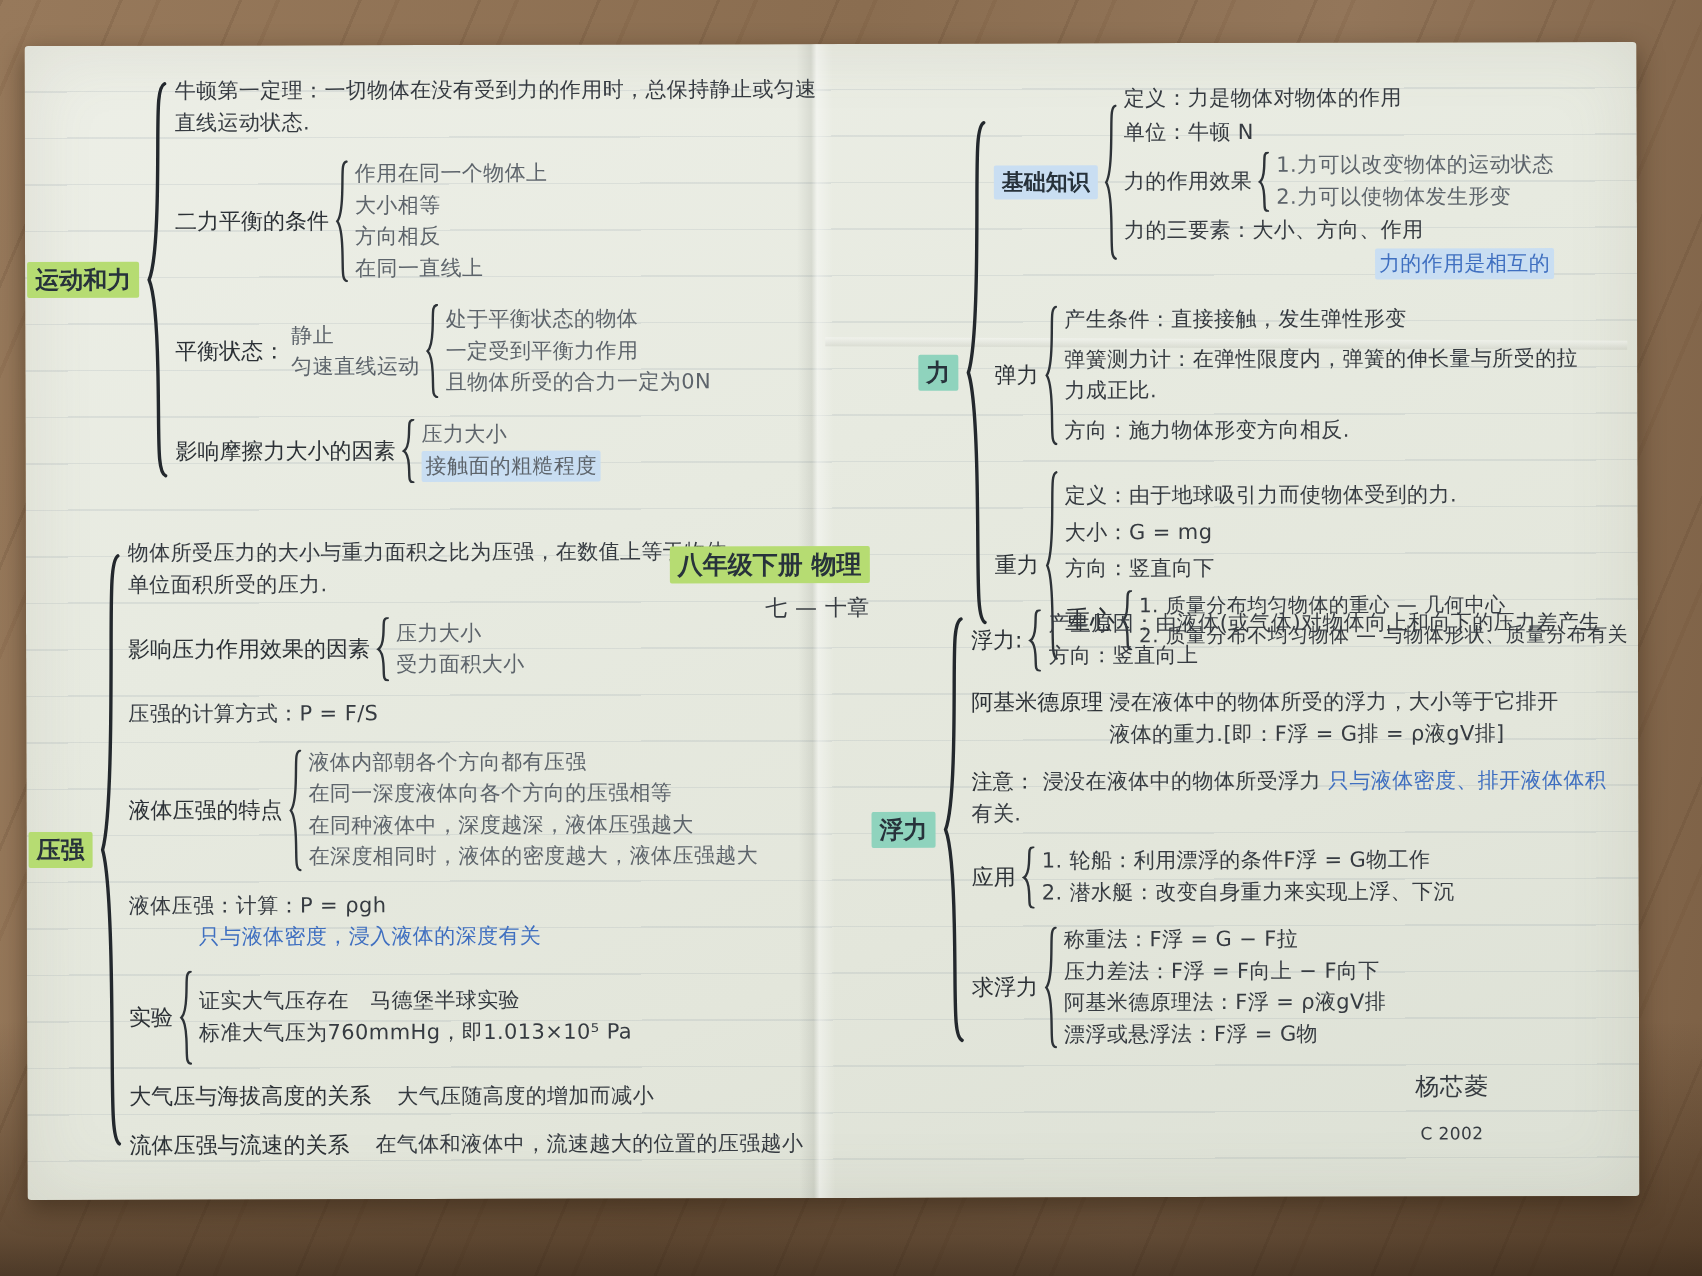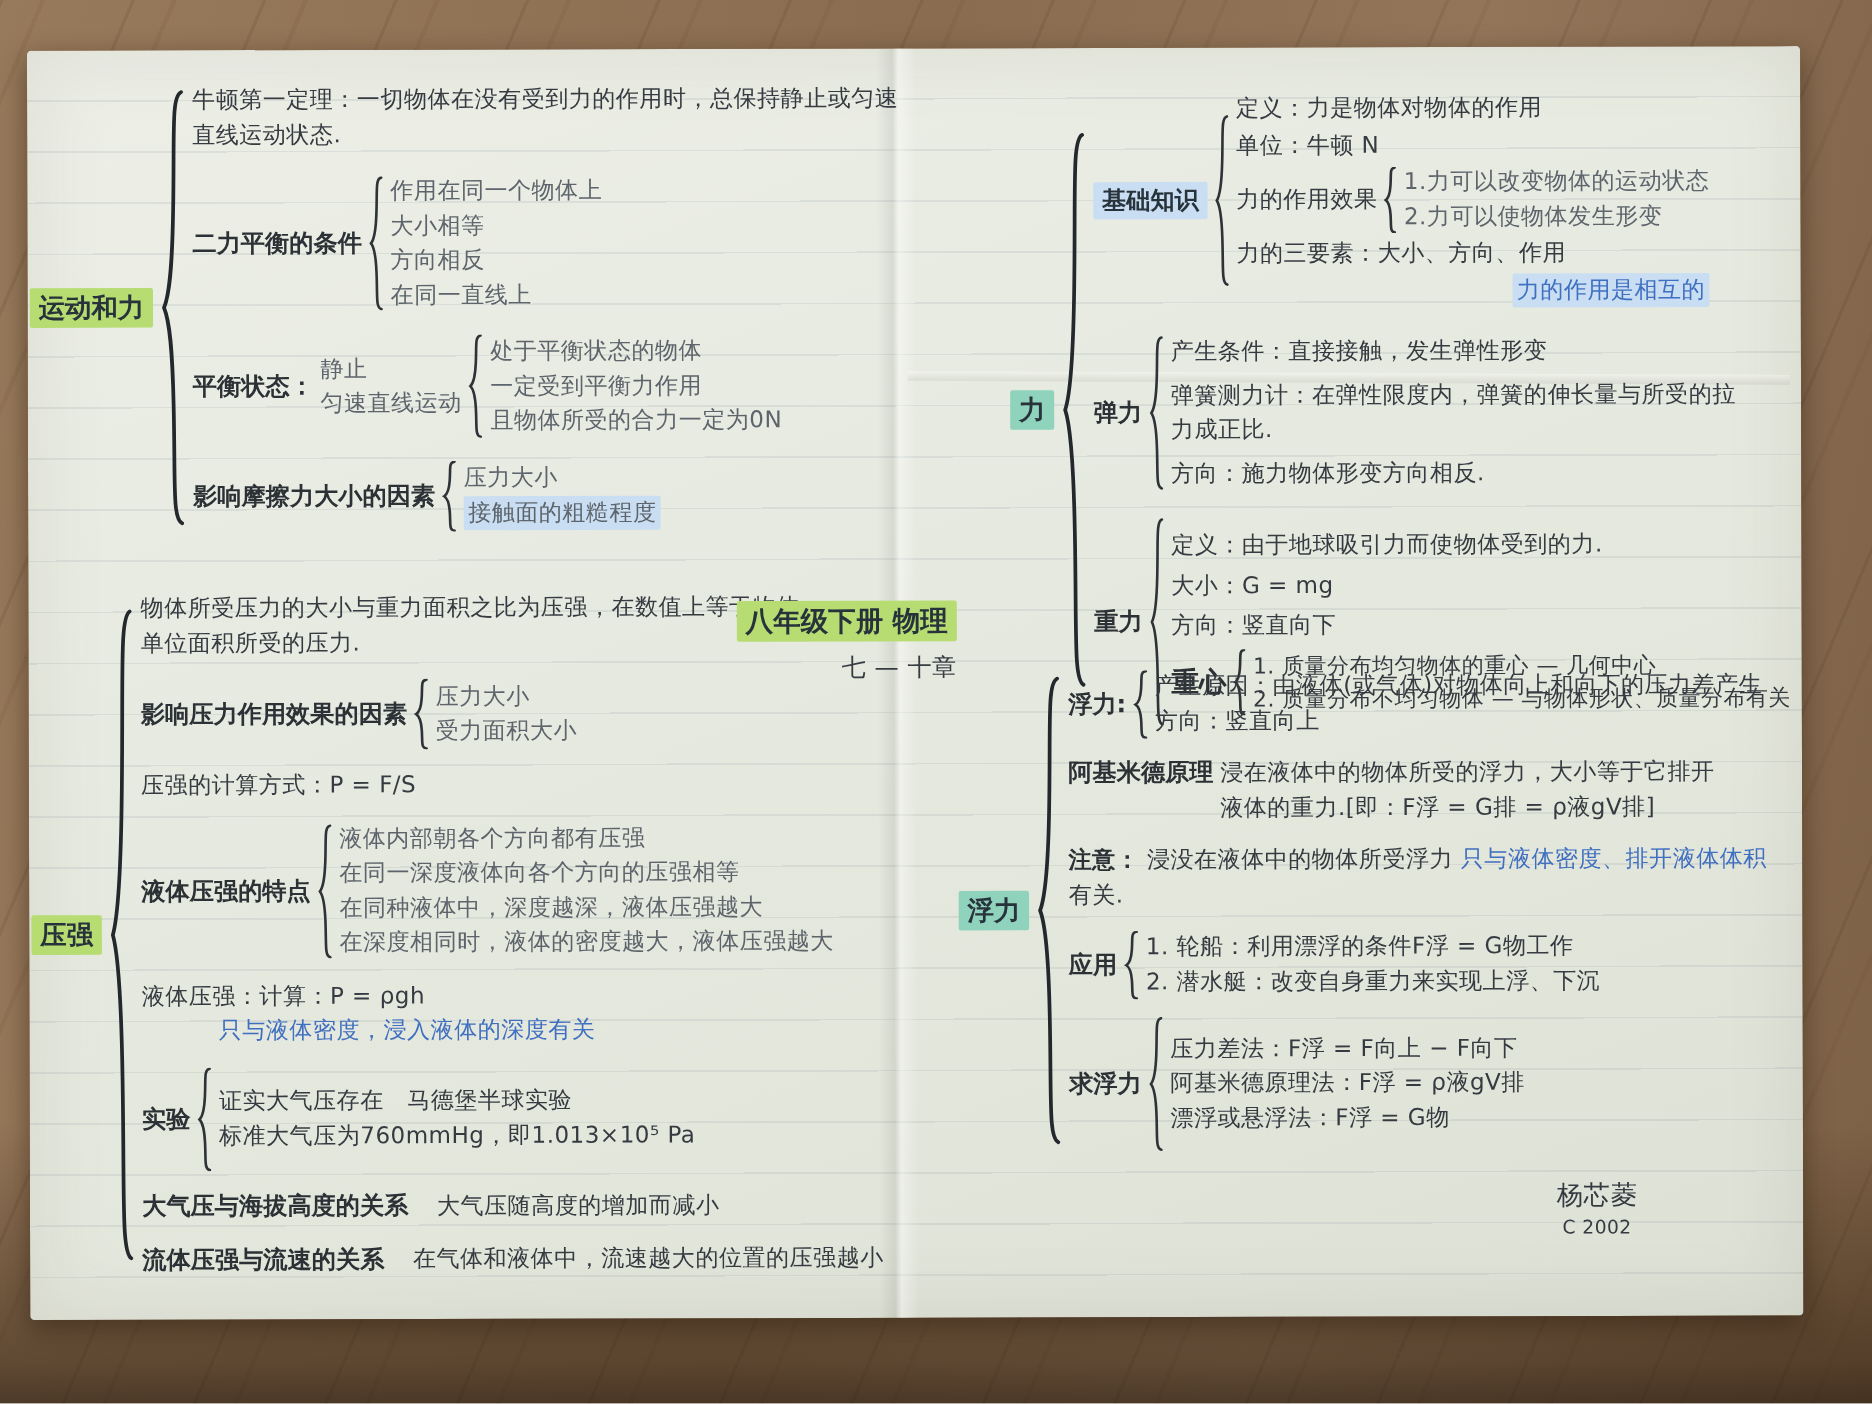--- a/index.html
+++ b/index.html
@@ -19,21 +19,21 @@
     transform:rotate(-.15deg);
   }
   .fold{position:absolute;top:0;bottom:0;left:772px;width:36px;pointer-events:none;
     background:linear-gradient(90deg,rgba(0,0,0,0),rgba(90,95,85,.12) 40%,rgba(255,255,255,.4) 56%,rgba(0,0,0,0));}
   .crease{position:absolute;left:800px;right:10px;top:296px;height:9px;pointer-events:none;
     background:linear-gradient(180deg,rgba(255,255,255,.35),rgba(120,120,110,.12));transform:rotate(.4deg)}
   .node{position:absolute}
   .row{display:flex;align-items:center;gap:6px}
   .col{display:flex;flex-direction:column;justify-content:center}
   .hw{color:var(--ink,#363b41);font-size:21px;line-height:1.5;letter-spacing:.4px}
-  .lbl{font-weight:700;color:#2c3136;font-size:22px;white-space:nowrap}
+  .lbl{font-weight:400;color:#2c3136;font-size:22px;white-space:nowrap}
   .val{color:var(--pencil-gray,#5d646b)}
   .blue{color:var(--pen-blue,#3f6fc0)}
   .hl{padding:2px 8px;font-weight:700;color:#27323b;border-radius:2px;white-space:nowrap}
   .hl-green{background:var(--highlight-green,#b6dc72)}
   .hl-teal{background:var(--highlight-teal,#8fd3bd)}
   .hl-blue{background:var(--highlight-blue,#c6ddf2)}
   .hl-blue-soft{background:var(--highlight-blue,#c6ddf2);padding:0 4px;border-radius:2px}
   .big{font-size:24px}
   .small{font-size:20px}
   .brace{flex:none;fill:none;stroke:#2e3338;stroke-width:2.4px;stroke-linecap:round}
@@ -258,27 +258,28 @@
             <span>1. 轮船：利用漂浮的条件F浮 = G物工作</span>
             <span>2. 潜水艇：改变自身重力来实现上浮、下沉</span>
           </div>
         </div>
         <div class="row">
           <div class="lbl">求浮力</div>
           <svg class="brace" viewBox="0 0 24 100" preserveAspectRatio="none" style="width:14px;height:122px">
               <use href="#bracePath" xlink:href="#bracePath"></use>
             </svg>
           <div class="col hw">
+            <span>称重法：F浮 = G − F拉</span>
             <span>压力差法：F浮 = F向上 − F向下</span>
             <span>阿基米德原理法：F浮 = ρ液gV排</span>
             <span>漂浮或悬浮法：F浮 = G物</span>
           </div>
         </div>
       </div>
     </div>
 
-    <div class="node col" style="left:1388px;top:1026px;align-items:center;gap:0">
+    <div class="node col" style="left:1388px;top:1026px;align-items:center;gap:17px">
       <div class="hw" style="font-size:24px">杨芯菱</div>
       <div class="hw" style="font-size:17px">C 2002</div>
     </div>
 
   </div>
 </div>
 
 </body></html>

